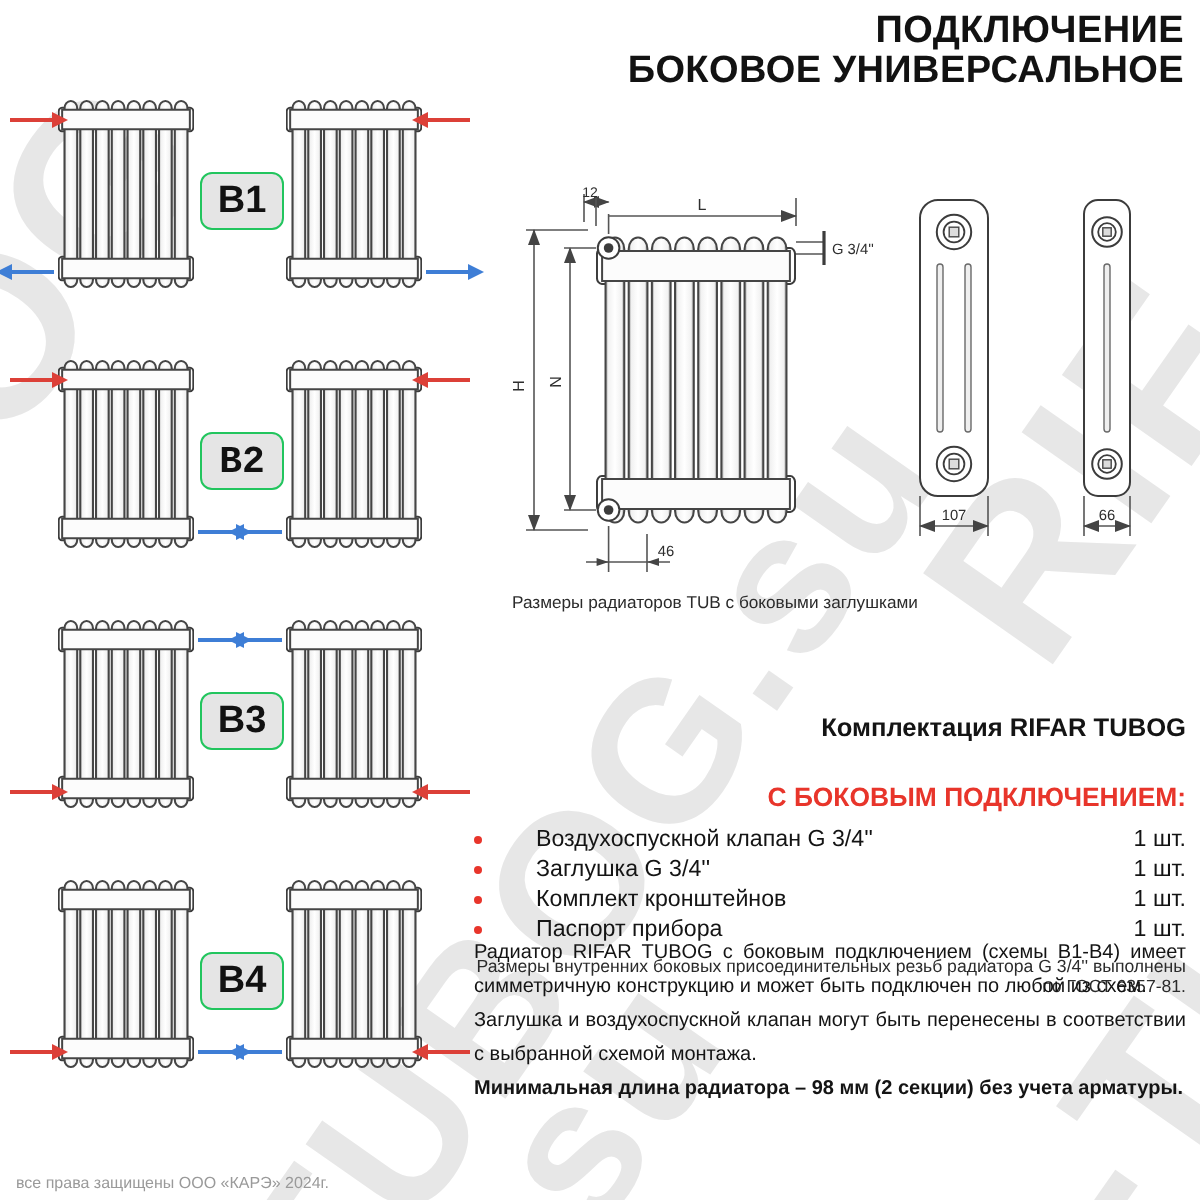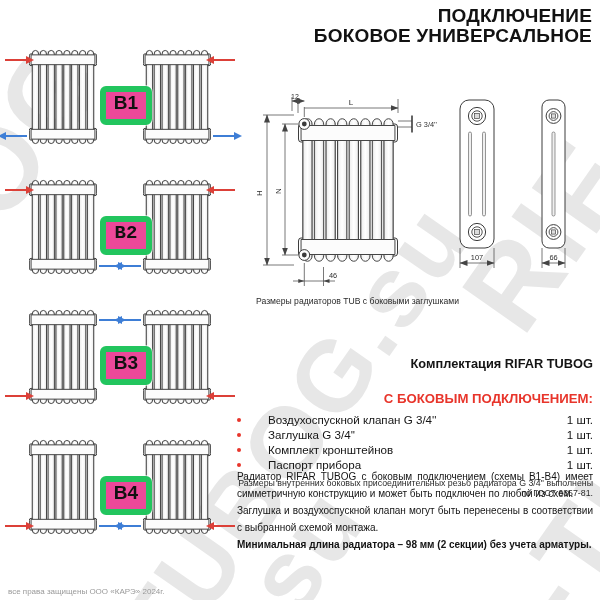--- a/index.html
+++ b/index.html
@@ -11,22 +11,22 @@
       transform-origin:0 50%;transform:rotate(-55deg);letter-spacing:3px;user-select:none;}
 
   
   .title{position:absolute;top:6px;right:8px;text-align:right;font-size:19px;line-height:20px;
          font-weight:800;color:#121212;letter-spacing:.2px;z-index:2;}
 
   
   .scheme-row{position:absolute;left:4px;width:232px;height:106px;z-index:2;}
   .rad-svg{position:absolute;top:2px;width:68px;height:98px;}
   .rad-left{left:25px;} .rad-right{left:139px;}
-  .scheme-label{position:absolute;left:96px;top:40px;width:40px;height:27px;background:#ec4899;
-    border:6px solid #22c55e;border-radius:6px;display:flex;justify-content:center;
+  .scheme-label{position:absolute;left:96px;top:40px;width:40px;height:27px;background:#e5e5e5;
+    border:1px solid #22c55e;border-radius:6px;display:flex;align-items:center;justify-content:center;
     font-weight:800;font-size:19px;color:#111;box-shadow:0 0 0 1px rgba(255,255,255,.6);}
   .arrow{position:absolute;height:2px;background:currentColor;}
   .arrow::after{content:"";position:absolute;top:-3px;width:0;height:0;
     border-top:4px solid transparent;border-bottom:4px solid transparent;}
   .arrow.dir-r::after{right:-7px;border-left:8px solid currentColor;}
   .arrow.dir-l::after{left:-7px;border-right:8px solid currentColor;}
   .arrow.red{color:#dc4038;} .arrow.blue{color:#3e7ed6;}
   .a-out-l{left:1px;width:22px;} .a-out-r{left:209px;width:22px;}
   .a-in-l{left:95px;width:20px;} .a-in-r{left:117px;width:20px;}
   .a-top{top:13px;} .a-bot{top:89px;}

